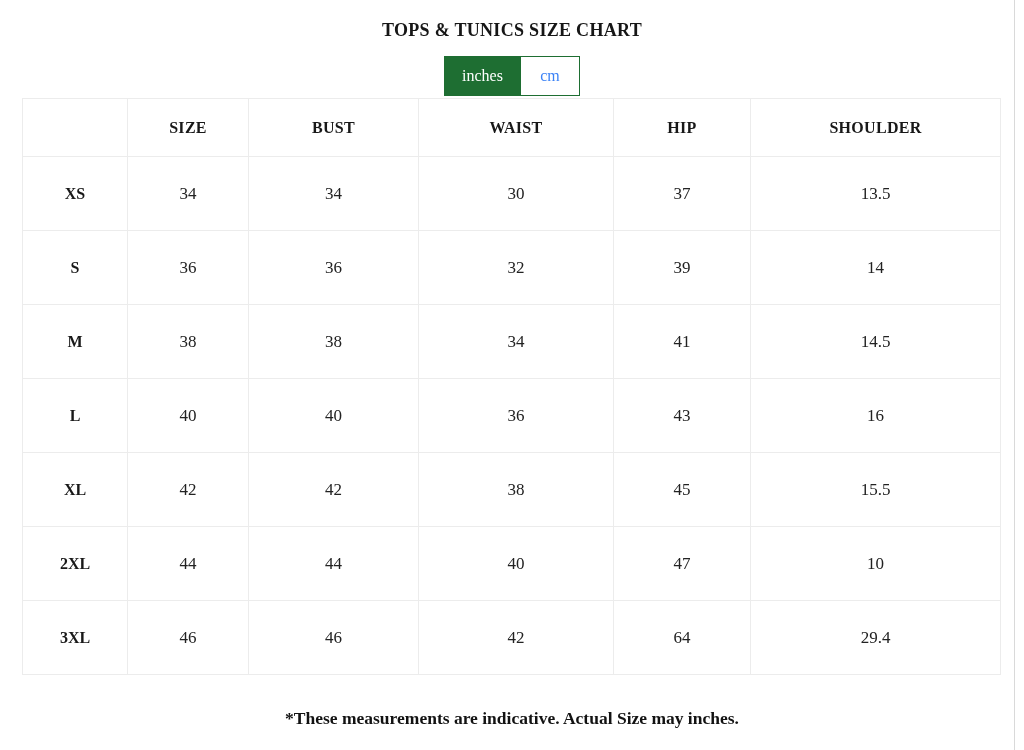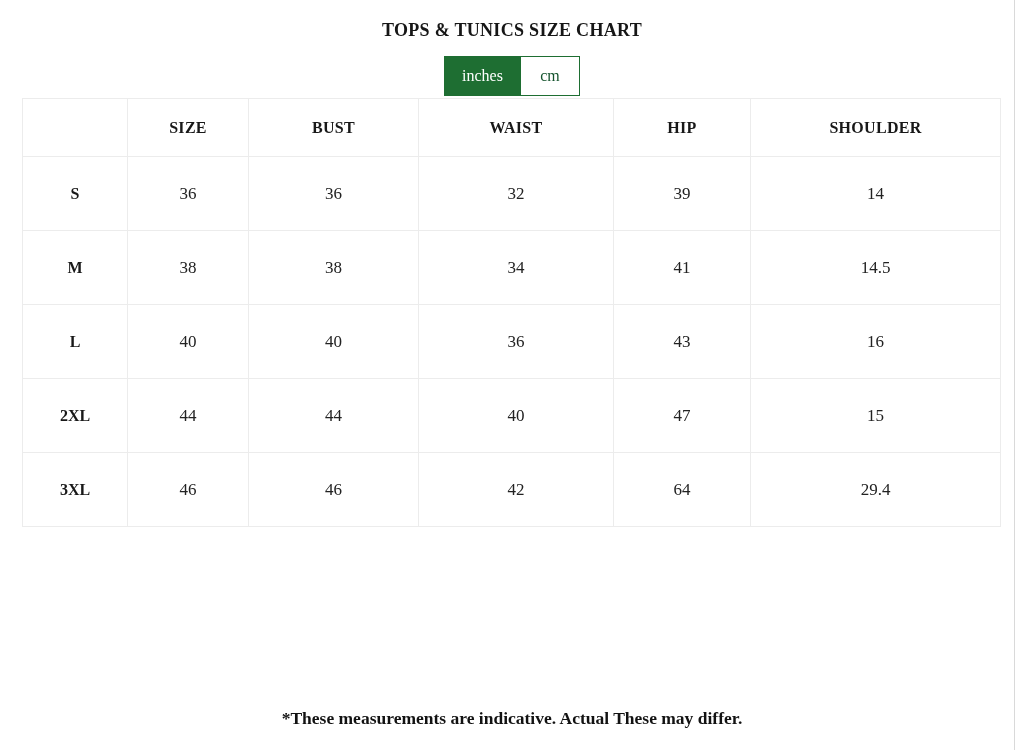--- a/index.html
+++ b/index.html
@@ -39,21 +39,21 @@
     border: none;
     background: transparent;
   }
   .unit-btn.active {
     background: #1e6e32;
     color: #ffffff;
     width: 75px;
   }
   .unit-btn.inactive {
     background: #ffffff;
-    color: #14532d;
+    color: #3b82f6;
     width: 59px;
     border-left: 1px solid #1e6e32;
   }
   table.size-chart {
     position: absolute;
     top: 98px; left: 22px;
     width: 978px;
     border-collapse: collapse;
     table-layout: fixed;
     text-align: center;
@@ -121,20 +121,28 @@
       <th></th>
       <th>SIZE</th>
       <th>BUST</th>
       <th>WAIST</th>
       <th>HIP</th>
       <th>SHOULDER</th>
     </tr>
   </thead>
   <tbody>
     <tr>
+      <th>XS</th>
+      <td>34</td>
+      <td>34</td>
+      <td>30</td>
+      <td>37</td>
+      <td>13.5</td>
+    </tr>
+    <tr>
       <th>S</th>
       <td>36</td>
       <td>36</td>
       <td>32</td>
       <td>39</td>
       <td>14</td>
     </tr>
     <tr>
       <th>M</th>
       <td>38</td>
@@ -145,33 +153,41 @@
     </tr>
     <tr>
       <th>L</th>
       <td>40</td>
       <td>40</td>
       <td>36</td>
       <td>43</td>
       <td>16</td>
     </tr>
     <tr>
+      <th>XL</th>
+      <td>42</td>
+      <td>42</td>
+      <td>38</td>
+      <td>45</td>
+      <td>15.5</td>
+    </tr>
+    <tr>
       <th>2XL</th>
       <td>44</td>
       <td>44</td>
       <td>40</td>
       <td>47</td>
-      <td>15</td>
+      <td>10</td>
     </tr>
     <tr>
       <th>3XL</th>
       <td>46</td>
       <td>46</td>
       <td>42</td>
       <td>64</td>
       <td>29.4</td>
     </tr>
   </tbody>
 </table>
 
-<div class="footnote">*These measurements are indicative. Actual These may differ.</div>
+<div class="footnote">*These measurements are indicative. Actual Size may inches.</div>
 
 <div class="right-edge-divider"></div>
 
 </body></html>

